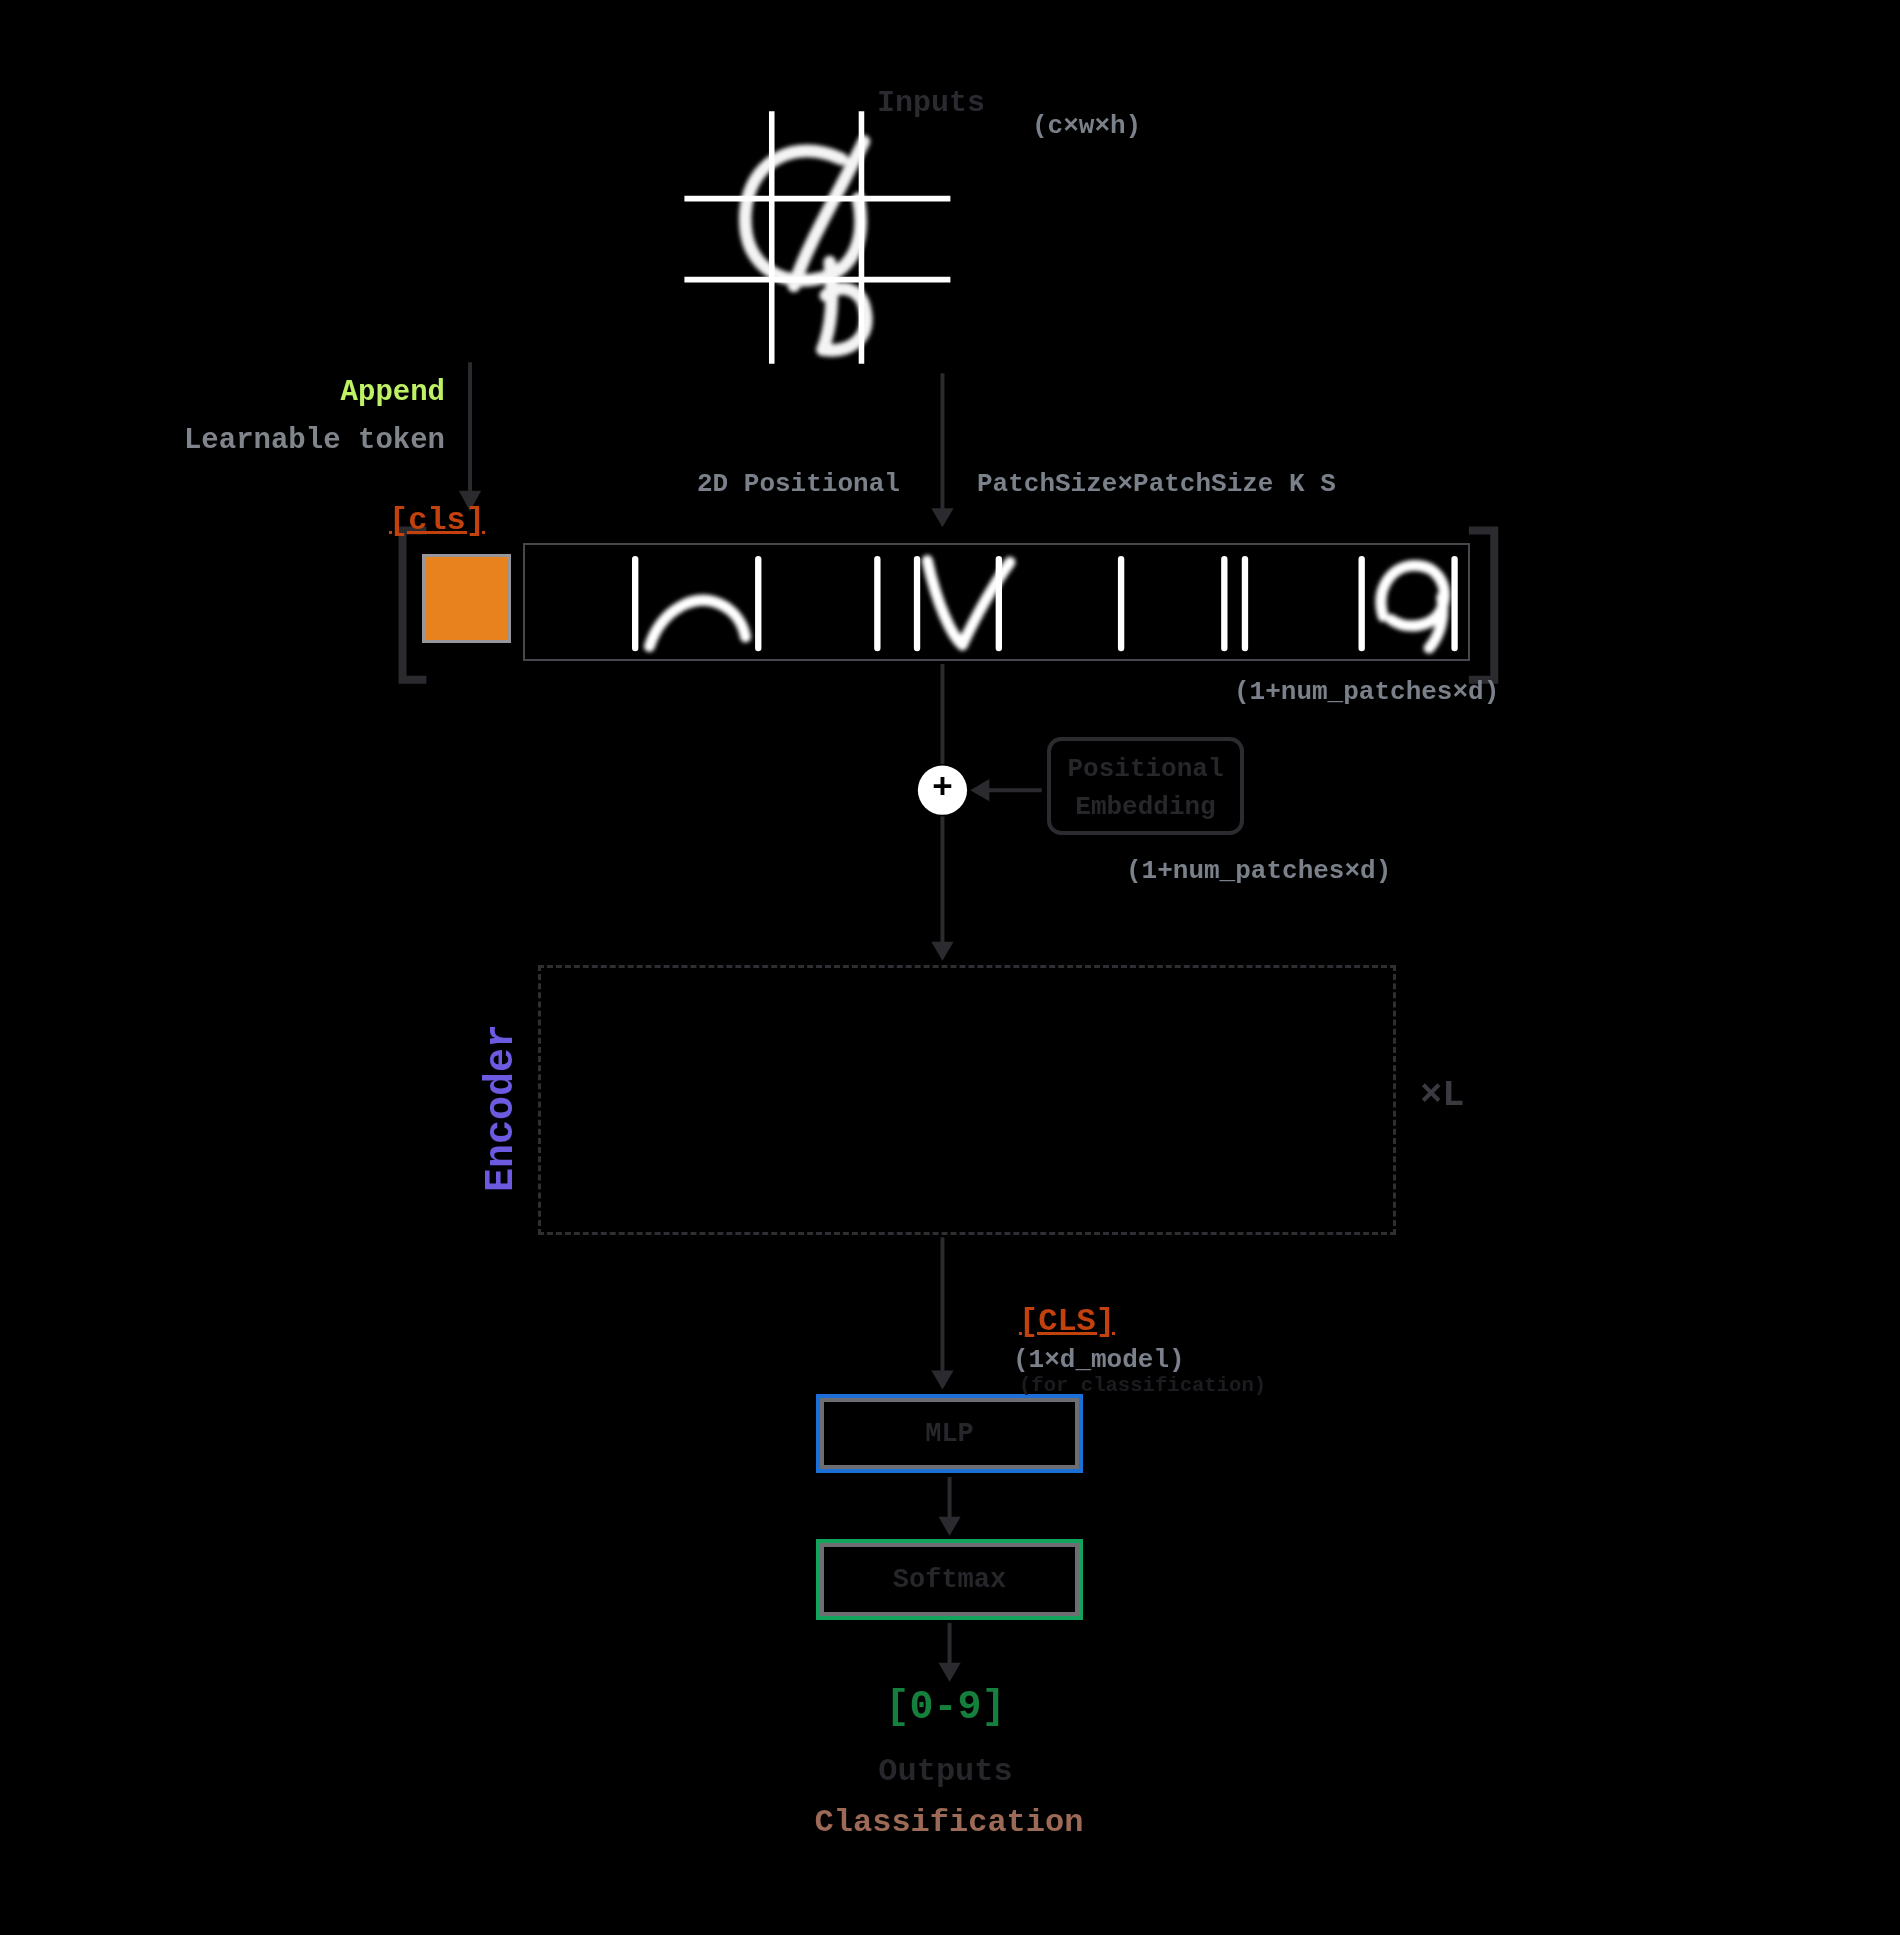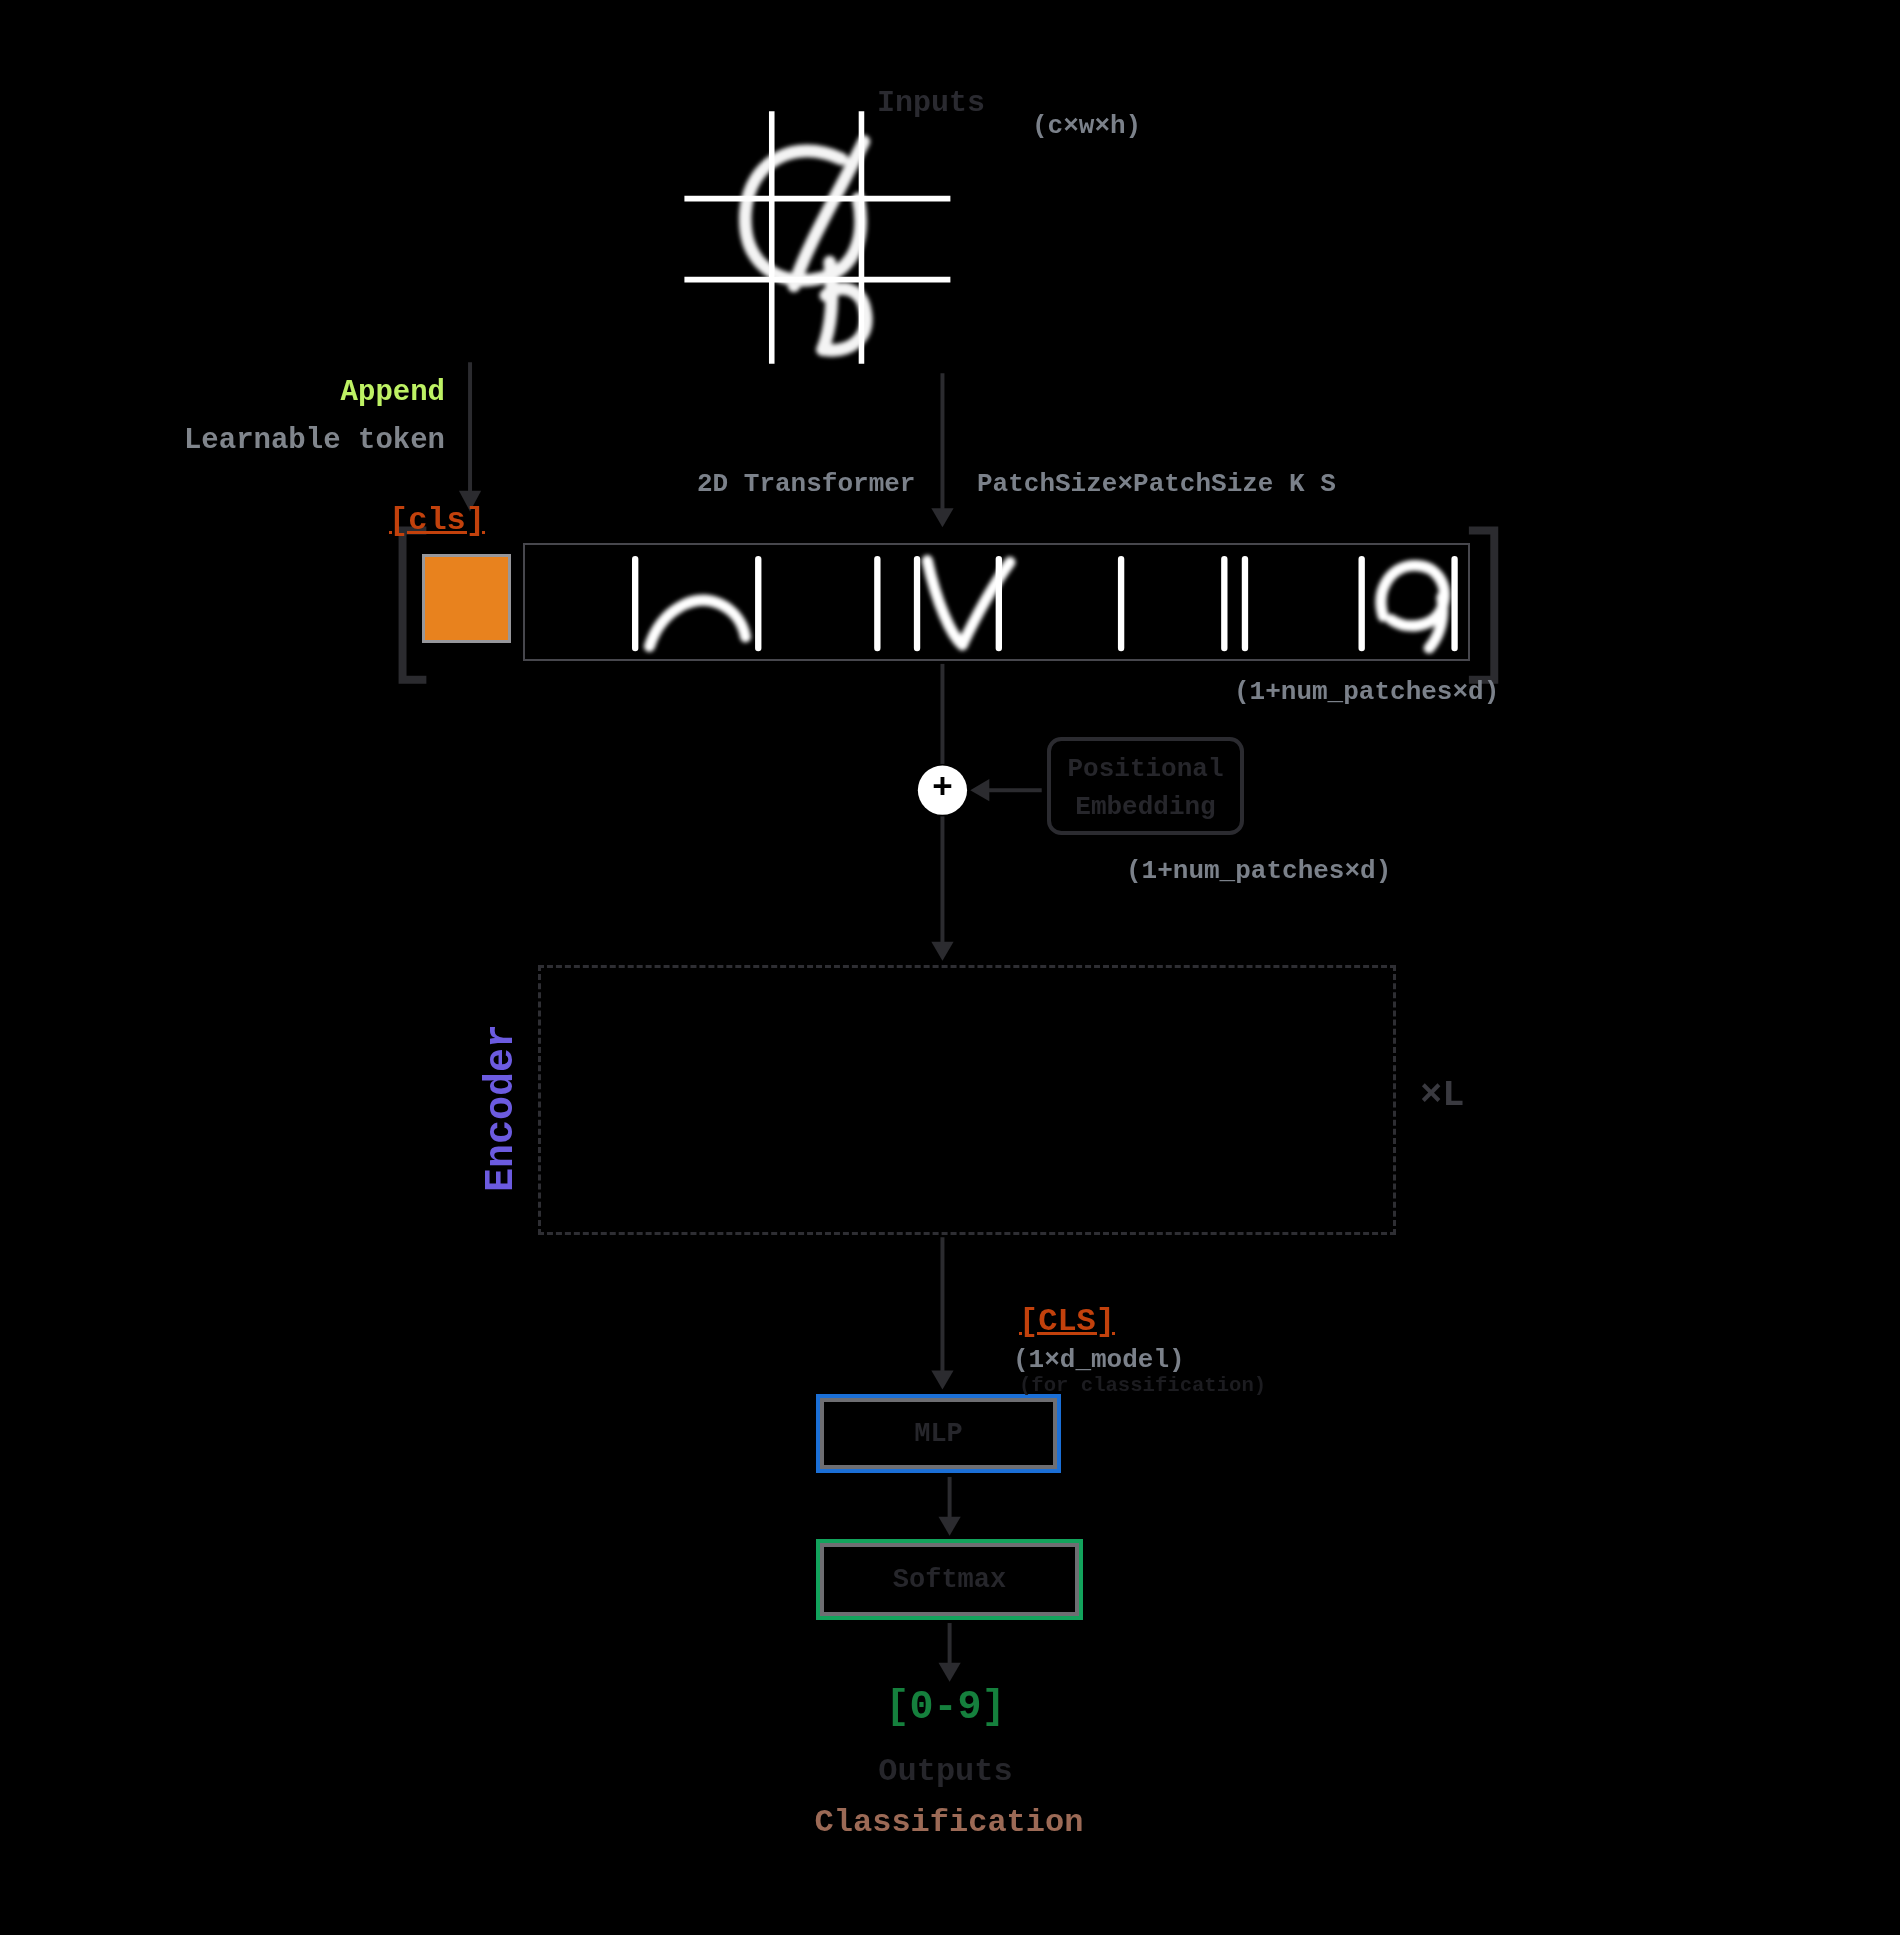--- a/index.html
+++ b/index.html
@@ -21,21 +21,21 @@
 <div id="stage">
 
   <div class="box" style="left:422px;top:554px;width:89px;height:89px;background:#e8821e;border:3.2px solid #97979b;"></div>
 
   <div class="box" style="left:523px;top:543px;width:947px;height:118px;border:2.4px solid #47474d;"></div>
 
   <div class="box" style="left:1047px;top:737px;width:197px;height:98px;border:4px solid #2b2b30;border-radius:14.3px;"></div>
 
   <div class="box" style="left:538px;top:965px;width:858px;height:270px;border:3.2px dashed #2e2e33;"></div>
 
-  <div class="box flexctr" style="left:816px;top:1394px;width:245px;height:79px;border:4.8px solid #1b6fd6;box-shadow:inset 0 0 0 4px #6e6e72;">
+  <div class="box flexctr" style="left:816px;top:1394px;width:267px;height:79px;border:4.8px solid #1b6fd6;box-shadow:inset 0 0 0 4px #6e6e72;">
     <span class="lbl ink" style="position:static;font-size:27px;">MLP</span>
   </div>
 
   <div class="box flexctr" style="left:816px;top:1539px;width:267px;height:81px;border:4.8px solid #12a35c;box-shadow:inset 0 0 0 4px #6e6e72;">
     <span class="lbl ink" style="position:static;font-size:27px;">Softmax</span>
   </div>
 
   <svg width="1900" height="1936" viewBox="0 0 2393 2438">
     <defs>
       <filter id="soft" x="-20%" y="-20%" width="140%" height="140%">
@@ -114,21 +114,21 @@
   </svg>
 
   <div class="lbl" style="left:877px;top:86px;font-size:30px;color:#2a2a30;">Inputs</div>
   <div class="lbl gray" style="left:1032px;top:111px;font-size:26px;">(c×w×h)</div>
 
   <div class="lbl" style="left:127px;top:376px;width:318px;text-align:right;font-size:29px;color:#bef264;">Append</div>
   <div class="lbl" style="left:127px;top:424px;width:318px;text-align:right;font-size:29px;color:#80858c;">Learnable token</div>
 
   <div class="lbl salmon" style="left:389px;top:502px;font-size:32px;">[cls]</div>
 
-  <div class="lbl gray" style="left:697px;top:469px;font-size:26px;">2D Transformer</div>
+  <div class="lbl gray" style="left:697px;top:469px;font-size:26px;">2D Positional</div>
   <div class="lbl gray" style="left:977px;top:469px;font-size:26px;">PatchSize×PatchSize K S</div>
 
   <div class="lbl gray" style="left:1234px;top:677px;font-size:26px;">(1+num_patches×d)</div>
 
   <div class="lbl ctr" style="left:921px;top:767px;width:43px;height:44px;font-size:35px;line-height:44px;color:#000;">+</div>
 
   <div class="lbl ink ctr" style="left:1047px;top:754px;width:197px;font-size:26px;">Positional</div>
   <div class="lbl ink ctr" style="left:1047px;top:792px;width:197px;font-size:26px;">Embedding</div>
 
   <div class="lbl gray" style="left:1126px;top:856px;font-size:26px;">(1+num_patches×d)</div>

